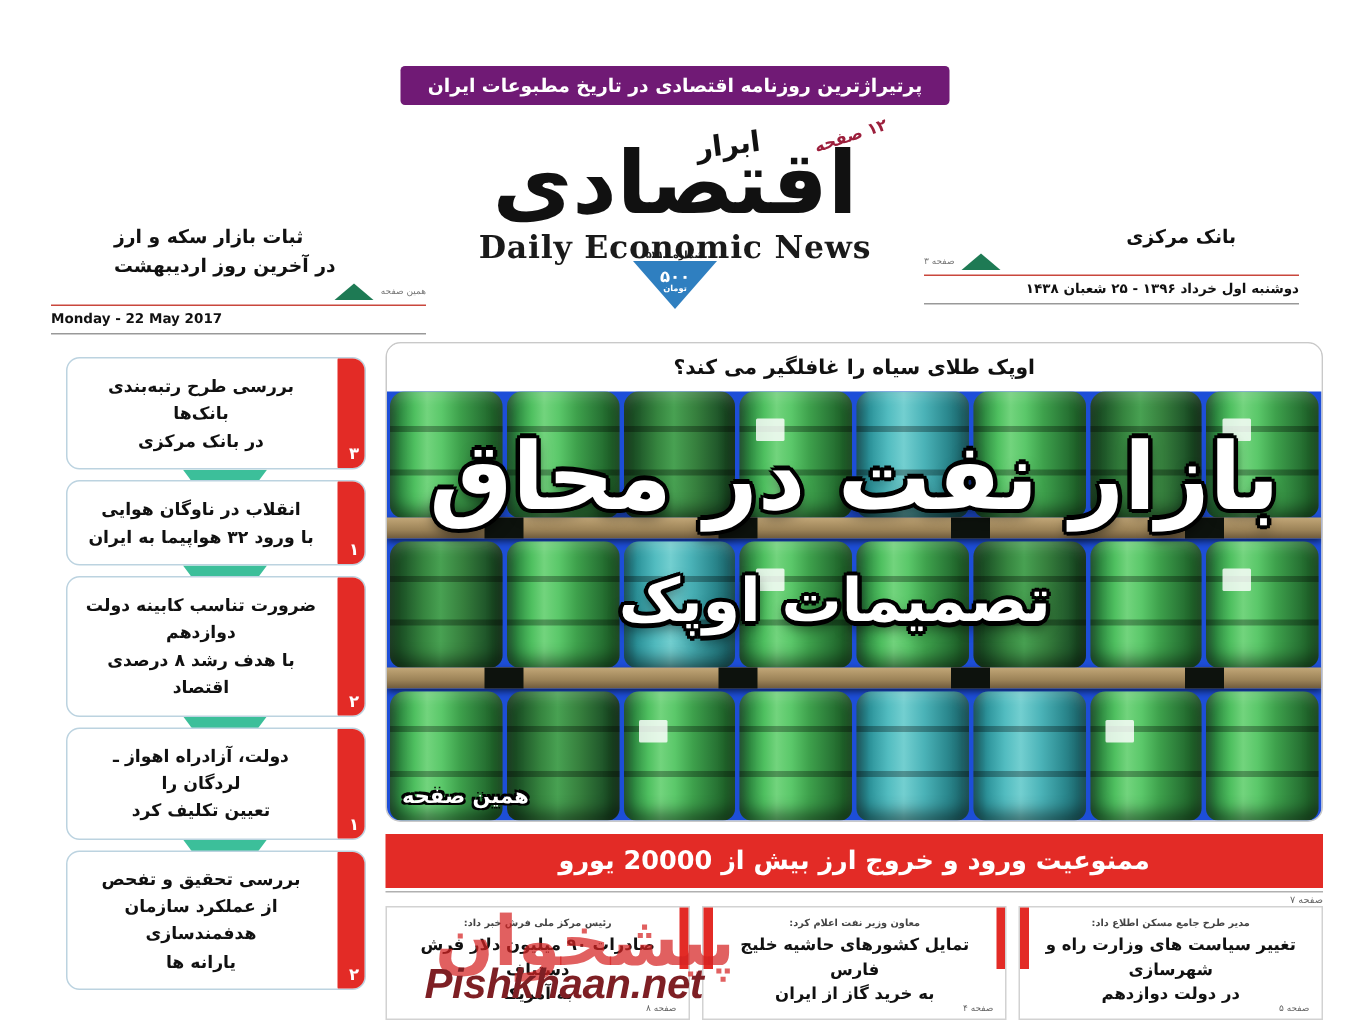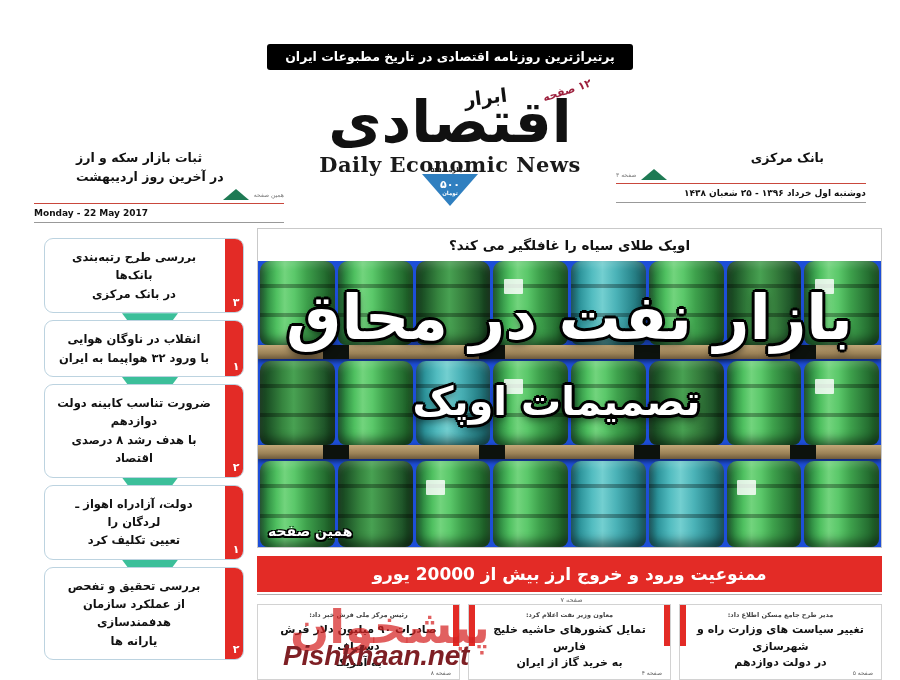--- a/index.html
+++ b/index.html
@@ -20,21 +20,21 @@
     background: #ffffff;
   }
 
   
   .top-banner-wrap {
     position: absolute;
     top: 44px; left: 0; width: 900px;
     display: flex; justify-content: center;
   }
   .top-banner {
-    background: #000000;
+    background: #701a75;
     color: #ffffff;
     font-size: 12.5px;
     font-weight: bold;
     padding: 5px 18px 6px 18px;
     border-radius: 3px;
     letter-spacing: .2px;
     white-space: nowrap;
   }
 
   
@@ -228,21 +228,21 @@
   }
 
   
   .main-block {
     position: absolute;
     top: 228px;
     left: 257px;
     width: 625px;
     height: 320px;
     border: 1.5px solid #c9c9c9;
-    border-radius: 0;
+    border-radius: 10px;
     background: #ffffff;
     overflow: hidden;
   }
   .kicker {
     height: 32px;
     display: flex;
     align-items: center;
     justify-content: center;
     font-size: 13.5px;
     font-weight: bold;
@@ -367,21 +367,21 @@
     font-weight: bold;
   }
   .red-strip-ref {
     position: absolute;
     top: 594px; left: 257px;
     width: 625px;
     border-top: 1.2px solid #b0b0b0;
     padding-top: 1px;
     font-size: 6.5px;
     color: #666;
-    text-align: center;
+    text-align: right;
     direction: rtl;
   }
   .red-strip-ref span { padding-left: 4px; }
 
   
   .bottom-cols {
     position: absolute;
     top: 604px; left: 257px;
     width: 625px;
     height: 76px;

